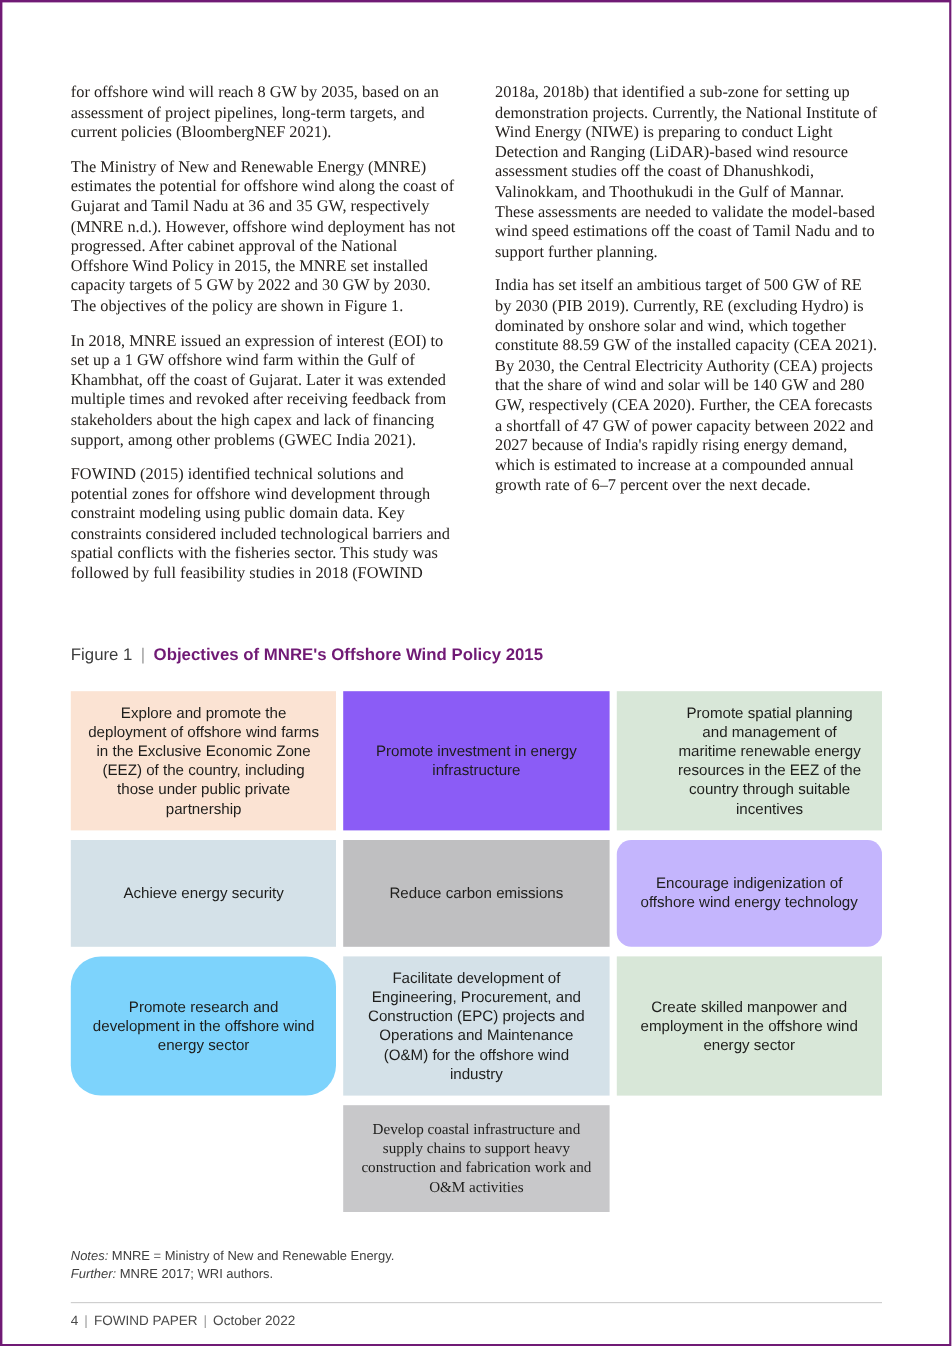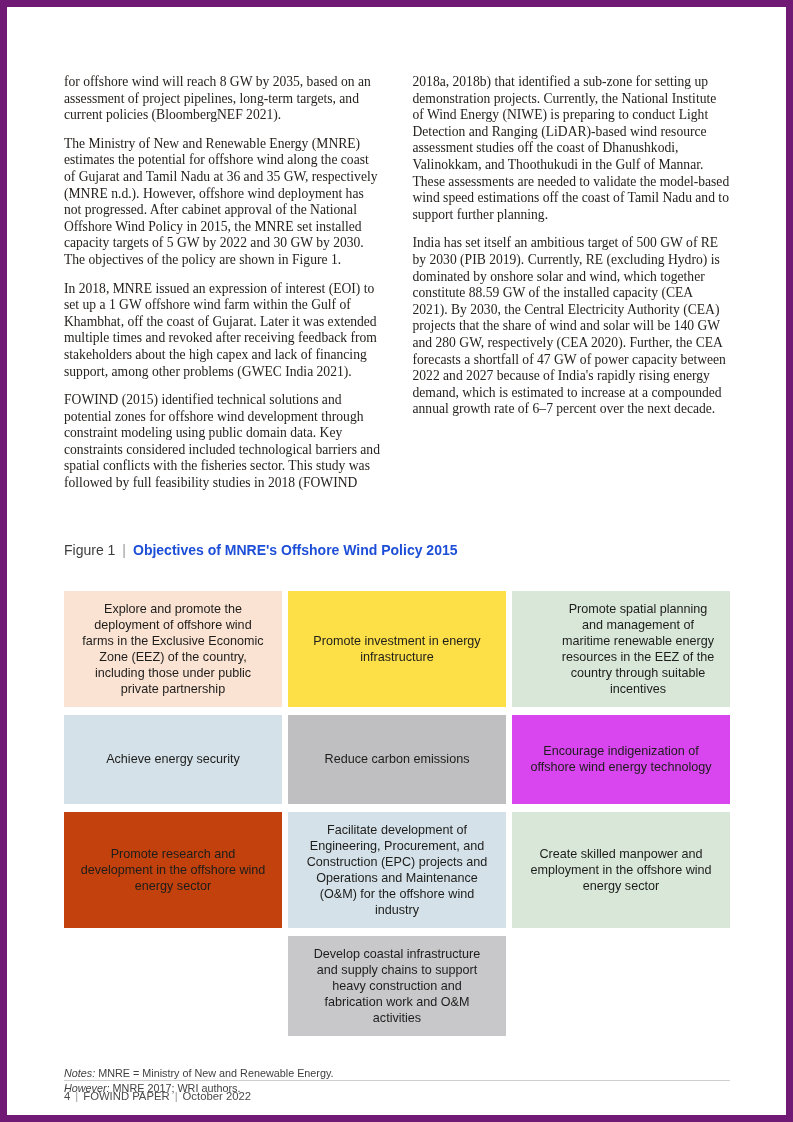--- a/index.html
+++ b/index.html
@@ -7,21 +7,21 @@
   body {
     width: 793px; height: 1122px;
     background: #ffffff;
     font-family: "Liberation Serif", serif;
     color: #26221f;
   }
   .page {
     position: relative;
     width: 793px; height: 1122px;
     background: #ffffff;
-    border: 7px solid #701a75;
+    border: 2px solid #701a75;
     overflow: hidden;
   }
   .columns {
     display: flex;
     gap: 31px;
     padding: 67px 56px 0 57px;
   }
   .col { flex: 1; font-size: 13.6px; line-height: 16.6px; }
   .col p { margin: 0 0 12px 0; }
   .section-heading {
@@ -37,32 +37,32 @@
     font-family: "Liberation Sans", sans-serif;
     font-size: 14px; line-height: 17px;
   }
   .fig-label { color: #3d3d3d; }
   .fig-sep { color: #9b9b9b; margin: 0 7px; }
   .fig-title { font-weight: 700; }
   .fig-grid {
     display: grid;
     grid-template-columns: 1fr 1fr 1fr;
     column-gap: 6px; row-gap: 8px;
-    margin-top: 32px;
+    margin-top: 22px;
   }
   .fig-box {
     display: flex; align-items: center; justify-content: center;
     text-align: center;
     font-family: "Liberation Sans", sans-serif;
     font-size: 12.6px; line-height: 16px;
     padding: 10px 14px;
     min-height: 89px;
     color: #1d1d1b;
   }
-  .fig-box.col-2 { grid-column: 2; }
+  .fig-box.col-2 { grid-column: 2; font-family: Liberation Serif, serif; }
   .fig-notes {
     margin-top: 30px;
     font-family: "Liberation Sans", sans-serif;
     font-size: 10.8px; line-height: 15px;
     color: #3f3f3f;
   }
   .fig-notes p { margin: 0; }
   .note-label { font-style: italic; }
   .footer {
     position: absolute;
@@ -88,39 +88,39 @@
       <p>FOWIND (2015) identified technical solutions and potential zones for offshore wind development through constraint modeling using public domain data. Key constraints considered included technological barriers and spatial conflicts with the fisheries sector. This study was followed by full feasibility studies in 2018 (FOWIND</p>
     </div>
     <div class="col">
       <p>2018a, 2018b) that identified a sub-zone for setting up demonstration projects. Currently, the National Institute of Wind Energy (NIWE) is preparing to conduct Light Detection and Ranging (LiDAR)-based wind resource assessment studies off the coast of Dhanushkodi, Valinokkam, and Thoothukudi in the Gulf of Mannar. These assessments are needed to validate the model-based wind speed estimations off the coast of Tamil Nadu and to support further planning.</p>
       <p>India has set itself an ambitious target of 500 GW of RE by 2030 (PIB 2019). Currently, RE (excluding Hydro) is dominated by onshore solar and wind, which together constitute 88.59 GW of the installed capacity (CEA 2021). By 2030, the Central Electricity Authority (CEA) projects that the share of wind and solar will be 140 GW and 280 GW, respectively (CEA 2020). Further, the CEA forecasts a shortfall of 47 GW of power capacity between 2022 and 2027 because of India's rapidly rising energy demand, which is estimated to increase at a compounded annual growth rate of 6–7 percent over the next decade.</p>
     </div>
   </div>
 
   <div class="figure">
     <div class="figure-title-row">
-      <span class="fig-label">Figure 1</span><span class="fig-sep">|</span><span class="fig-title" style="color: #1d4ed8;">Objectives of MNRE's Offshore Wind Policy 2015</span>
+      <span class="fig-label">Figure 1</span><span class="fig-sep">|</span><span class="fig-title" style="color: #701a75;">Objectives of MNRE's Offshore Wind Policy 2015</span>
     </div>
 
     <div class="fig-grid">
       <div class="fig-box" style="background: rgb(251, 227, 211);">Explore and promote the deployment of offshore wind farms in the Exclusive Economic Zone (EEZ) of the country, including those under public private partnership</div>
-      <div class="fig-box" style="background: #fde047;">Promote investment in energy infrastructure</div>
+      <div class="fig-box" style="background: #8b5cf6;">Promote investment in energy infrastructure</div>
       <div class="fig-box" style="background: rgb(216, 231, 216); padding-left: 48px;">Promote spatial planning and management of maritime renewable energy resources in the EEZ of the country through suitable incentives</div>
       <div class="fig-box" style="background: rgb(212, 225, 232);">Achieve energy security</div>
       <div class="fig-box" style="background: rgb(191, 191, 193);">Reduce carbon emissions</div>
-      <div class="fig-box" style="background: #d946ef;">Encourage indigenization of offshore wind energy technology</div>
-      <div class="fig-box" style="background: #c2410c;">Promote research and development in the offshore wind energy sector</div>
+      <div class="fig-box" style="background: #c4b5fd; border-radius: 12px;">Encourage indigenization of offshore wind energy technology</div>
+      <div class="fig-box" style="background: #7dd3fc; border-radius: 25px;">Promote research and development in the offshore wind energy sector</div>
       <div class="fig-box" style="background: rgb(212, 225, 232);">Facilitate development of Engineering, Procurement, and Construction (EPC) projects and Operations and Maintenance (O&amp;M) for the offshore wind industry</div>
       <div class="fig-box" style="background: rgb(216, 231, 216);">Create skilled manpower and employment in the offshore wind energy sector</div>
       <div class="fig-box col-2" style="background: rgb(200, 200, 202);">Develop coastal infrastructure and supply chains to support heavy construction and fabrication work and O&amp;M activities</div>
     </div>
 
     <div class="fig-notes">
       <p><span class="note-label">Notes:</span> <span>MNRE = Ministry of New and Renewable Energy.</span></p>
-      <p><span class="note-label">However:</span> <span>MNRE 2017; WRI authors.</span></p>
+      <p><span class="note-label">Further:</span> <span>MNRE 2017; WRI authors.</span></p>
     </div>
   </div>
 
   <div class="footer">
     <span>4</span><span class="pipe">|</span><span>FOWIND PAPER</span><span class="pipe">|</span><span>October 2022</span>
   </div>
 
 </div>
 
 </body></html>

